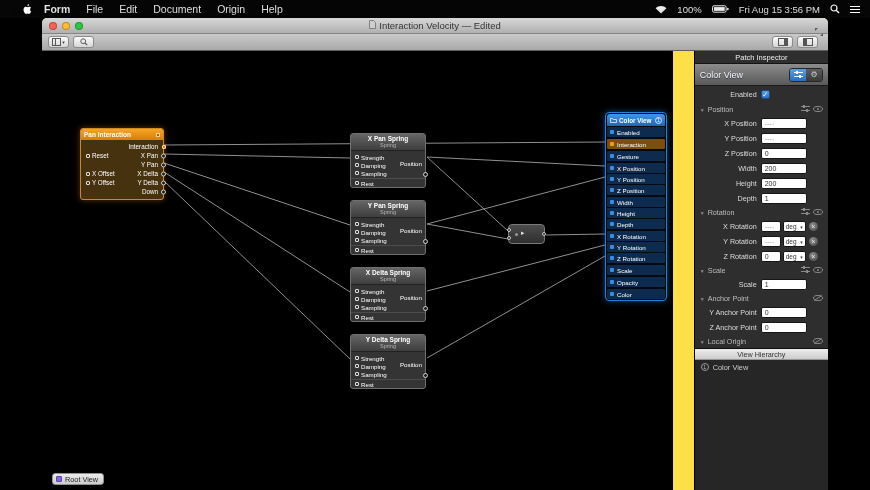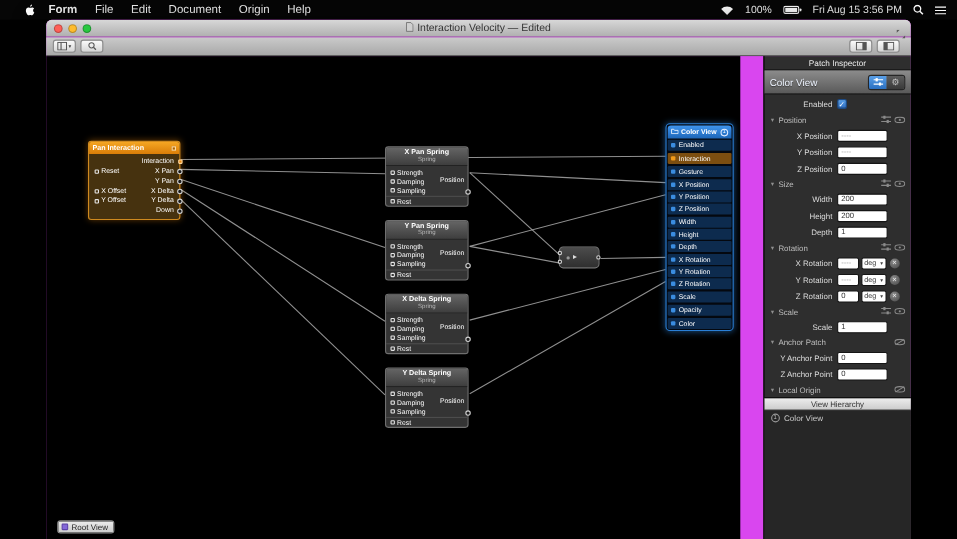--- a/index.html
+++ b/index.html
@@ -11,21 +11,21 @@
     background:#060606; color:#f2f2f2; display:flex; align-items:center;
     font-size:10.5px; padding:0 10px; }
   .apple { margin:0 4px 0 12px; display:flex; align-items:center; }
   .menu-item { padding:0 8px; }
   .menu-item.app { font-weight:bold; }
   .status { margin-left:auto; display:flex; align-items:center; gap:10px; font-size:9.5px; }
   .status svg { display:block; }
 
   
   .window { position:absolute; left:42px; top:18px; width:786px; height:472px;
-    border-radius:5px 5px 0 0; background:#d946ef; box-shadow:0 8px 30px rgba(0,0,0,.7); }
+    border-radius:5px 5px 0 0; background:#fde047; box-shadow:0 8px 30px rgba(0,0,0,.7); }
   .titlebar { height:16px; background:linear-gradient(#d8d8d8,#b0b0b0);
     border-radius:5px 5px 0 0; border-bottom:1px solid #858585;
     display:flex; align-items:center; position:relative; }
   .tl { width:8px; height:8px; border-radius:50%; margin-left:5px; border:1px solid rgba(0,0,0,.25); }
   .tl.red{ background:#ff5f57; margin-left:7px; } .tl.yellow{ background:#febc2e; } .tl.green{ background:#28c840; }
   .wtitle { position:absolute; left:60px; right:60px; display:flex; align-items:center;
     justify-content:center; gap:3px; font-size:9.5px; color:#333; height:100%; }
   .fs-icon { position:absolute; right:5px; top:4px; }
 
   .toolbar { height:17px; background:linear-gradient(#cacaca,#a9a9a9);
@@ -567,38 +567,20 @@
         </div>
       <div class="f-row">
           <span class="f-label">Y Position</span>
           <span class="f-input dim">----</span>
         </div>
       <div class="f-row">
           <span class="f-label">Z Position</span>
           <span class="f-input">0</span>
         </div>
 
-      <div class="sec-header">
-        <span class="tri">▼</span>
-        <span>Size</span>
-        <span class="sec-icons">
-            <span><svg width="9" height="7" viewBox="0 0 9 7">
-                <g stroke="#8a8a8a" stroke-width="1">
-                  <line x1="0" y1="1.5" x2="9" y2="1.5"></line>
-                  <line x1="0" y1="5.5" x2="9" y2="5.5"></line>
-                </g>
-                <rect x="2" y="0" width="2" height="3" fill="#8a8a8a"></rect>
-                <rect x="5" y="4" width="2" height="3" fill="#8a8a8a"></rect>
-              </svg></span>
-            <span><svg width="10" height="6" viewBox="0 0 10 6">
-                <ellipse cx="5" cy="3" rx="4.5" ry="2.5" fill="none" stroke="#8a8a8a"></ellipse>
-                <circle cx="5" cy="3" r="1" fill="#8a8a8a"></circle>
-              </svg></span>
-          </span>
-      </div>
       <div class="f-row">
           <span class="f-label">Width</span>
           <span class="f-input">200</span>
         </div>
       <div class="f-row">
           <span class="f-label">Height</span>
           <span class="f-input">200</span>
         </div>
       <div class="f-row">
           <span class="f-label">Depth</span>
@@ -669,21 +651,21 @@
               </svg></span>
           </span>
       </div>
       <div class="f-row">
           <span class="f-label">Scale</span>
           <span class="f-input">1</span>
         </div>
 
       <div class="sec-header">
         <span class="tri">▼</span>
-        <span>Anchor Patch</span>
+        <span>Anchor Point</span>
         <span class="sec-icons">
             <span><svg width="10" height="6" viewBox="0 0 10 6">
                 <ellipse cx="5" cy="3" rx="4.5" ry="2.5" fill="none" stroke="#8a8a8a"></ellipse>
                 <line x1="1" y1="5.5" x2="9" y2="0.5" stroke="#8a8a8a"></line>
               </svg></span>
           </span>
       </div>
       <div class="f-row">
           <span class="f-label">Y Anchor Point</span>
           <span class="f-input">0</span>

